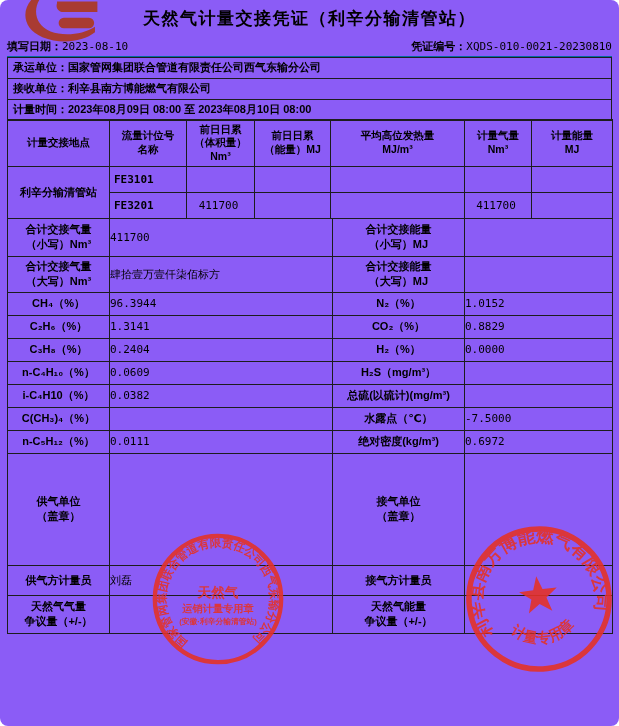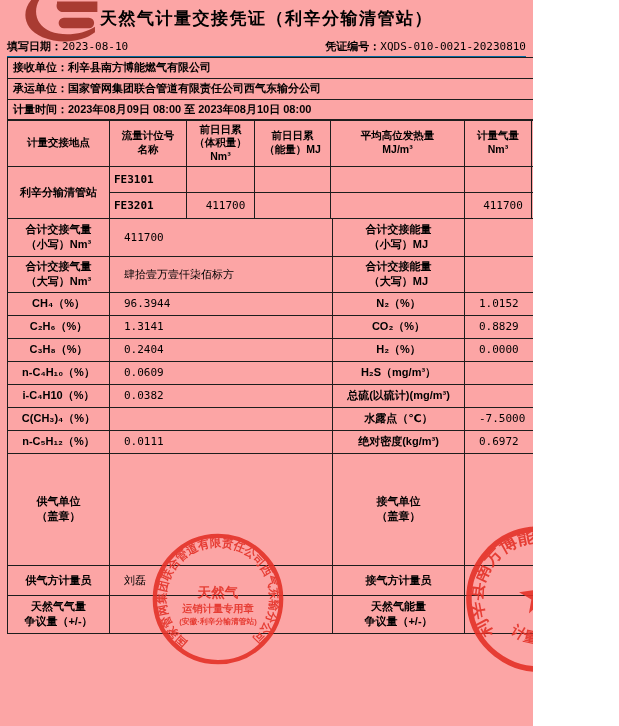--- a/index.html
+++ b/index.html
@@ -1,28 +1,28 @@
 <!DOCTYPE html>
 <html><head>
 <meta charset="utf-8">
 <style>
   html,body{margin:0;padding:0;background:#fff;}
-  .page{position:relative;width:533px;height:726px;background:#fca5a5;overflow:hidden;
-        font-family:"Liberation Sans","DejaVu Sans",sans-serif;color:#000;}
+  .page{position:relative;width:619px;height:726px;background:#8b5cf6;overflow:hidden;
+        font-family:"Liberation Sans","DejaVu Sans",sans-serif;color:#000;border-radius:8px;}
   .logo{position:absolute;left:16px;top:0;}
   .title{padding-top:7px;text-align:center;font-size:17px;font-weight:bold;letter-spacing:1.5px;}
   .dateline{margin:9px 7px 0 7px;display:flex;justify-content:space-between;align-items:flex-end;
             border-bottom:2px solid #0369a1;padding-bottom:2px;font-size:11px;font-weight:bold;}
   .num{font-family:"DejaVu Sans Mono","Liberation Mono",monospace;font-weight:normal;}
   table{border-collapse:collapse;table-layout:fixed;width:605px;margin-left:7px;}
   .tbl{margin-top:-1.5px;}
   td,th{border:1.5px solid #1d1d1d;padding:0 4px;font-size:11px;overflow:hidden;}
   th{font-weight:bold;}
   .lab{font-weight:bold;text-align:center;white-space:pre-line;line-height:1.35;}
-  .val{text-align:left;padding-left:14px;font-family:"DejaVu Sans Mono","Liberation Mono",monospace;font-size:11px;}
+  .val{text-align:left;padding-left:0;font-family:"DejaVu Sans Mono","Liberation Mono",monospace;font-size:11px;}
   .info-row td{height:20px;font-weight:bold;text-align:left;padding-left:5px;}
   .hdr th{height:46px;font-size:10.5px;white-space:pre-line;line-height:1.3;text-align:center;}
   .r-meter td{height:25px;}
   .r-meter .tag{text-align:left;font-weight:bold;}
   .r-tot1 td{height:37px;}
   .r-tot2 td{height:35px;}
   .r-comp td{height:22px;}
   .r-remark td{height:25px;}
   .r-seal td{height:111px;}
   .r-staff td{height:29px;}
@@ -51,24 +51,24 @@
       <span>填写日期：</span><span class="num">2023-08-10</span>
     </span>
     <span>
       <span>凭证编号：</span><span class="num">XQDS-010-0021-20230810</span>
     </span>
   </div>
 
   <table class="tbl">
     <tbody>
         <tr class="info-row">
+      <td><span>承运单位：</span><span>国家管网集团联合管道有限责任公司西气东输分公司</span></td>
+    </tr>
+    <tr class="info-row">
       <td><span>接收单位：</span><span>利辛县南方博能燃气有限公司</span></td>
-    </tr>
-    <tr class="info-row">
-      <td><span>承运单位：</span><span>国家管网集团联合管道有限责任公司西气东输分公司</span></td>
     </tr>
     <tr class="info-row">
       <td><span>计量时间：</span><span>2023年08月09日 08:00 至 2023年08月10日 08:00</span></td>
     </tr>
   </tbody>
     </table>
 
   <table class="tbl">
     <colgroup>
         <col style="width:102px">

